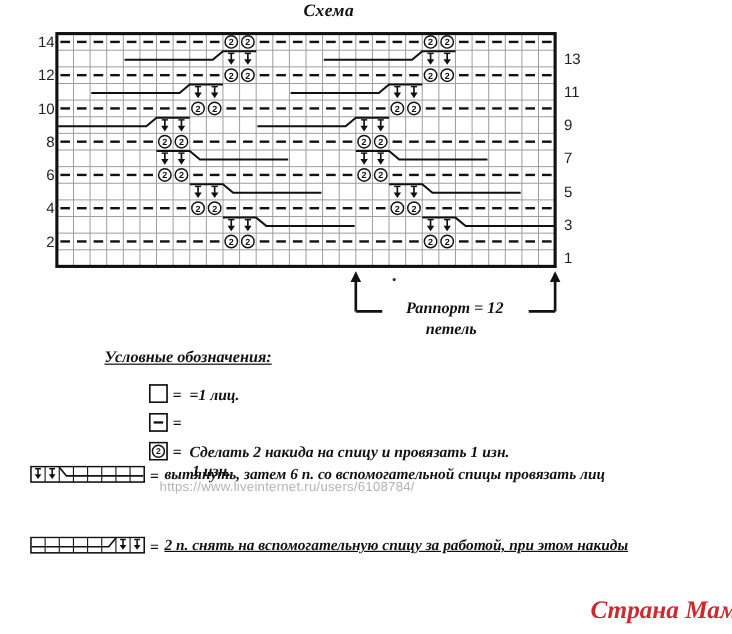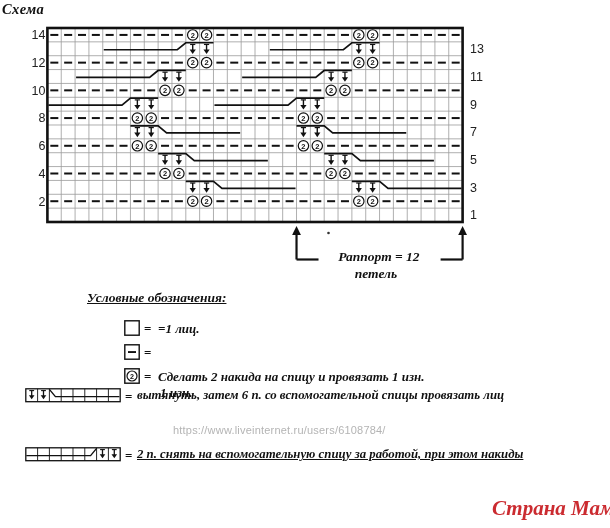--- a/index.html
+++ b/index.html
@@ -1,32 +1,32 @@
 <!DOCTYPE html>
 <html><head>
 <meta charset="utf-8">
 <style>
   html,body{margin:0;padding:0;}
   body{width:610px;height:528px;background:#fff;position:relative;overflow:hidden;
        font-family:"Liberation Serif",serif;color:#111;}
   .abs{position:absolute;}
-  .title{left:2px;top:1px;width:516px;
+  .title{left:16px;top:1px;width:516px;text-align:center;
          font:italic bold 14.5px "Liberation Serif",serif;letter-spacing:.4px;}
   #chart-holder{left:0;top:0;width:610px;height:292px;}
   .leg-head{left:87px;top:290px;font:italic bold 13.5px "Liberation Serif",serif;text-decoration:underline;}
   .leg-eq{font:bold 13px "Liberation Serif",serif;}
   .leg-label{font:italic bold 13px "Liberation Serif",serif;white-space:nowrap;}
   .leg-lines{font:italic bold 12.8px "Liberation Serif",serif;line-height:16px;white-space:nowrap;}
   #leg-sym-0{left:124px;top:320px;} #eq-0{left:144px;top:321px;} #tx-0{left:158px;top:321px;text-align:center;}
   #leg-sym-1{left:124px;top:344px;} #eq-1{left:144px;top:345px;} #tx-1{left:160px;top:361px;margin-top:24px;}
   #leg-sym-2{left:124px;top:368px;} #eq-2{left:144px;top:369px;} #tx-2{left:158px;top:369px;}
   #leg-sym-3{left:25px;top:388px;}  #eq-3{left:125px;top:389px;} #tx-3{left:137px;top:387px;}
   #leg-sym-4{left:25px;top:447px;}  #eq-4{left:125px;top:448px;} #tx-4{left:137px;top:446px;text-decoration:underline;}
-  .wm-url{left:133px;top:424px;font:11px "Liberation Sans",sans-serif;color:#b4b4b4;
-          letter-spacing:.2px;white-space:nowrap;margin-left:40px;}
+  .wm-url{left:133px;top:400px;font:11px "Liberation Sans",sans-serif;color:#b4b4b4;
+          letter-spacing:.2px;white-space:nowrap;}
   .wm-logo{left:492px;top:496px;font:italic bold 21px "Liberation Serif",serif;white-space:nowrap;
            text-shadow:-1.5px -1.5px 0 #fff,1.5px -1.5px 0 #fff,-1.5px 1.5px 0 #fff,
                         1.5px 1.5px 0 #fff,0 0 3px #fff;}
   svg text{user-select:none;}
 </style>
 </head>
 <body>
 
 <div class="abs title">Схема</div>
 

